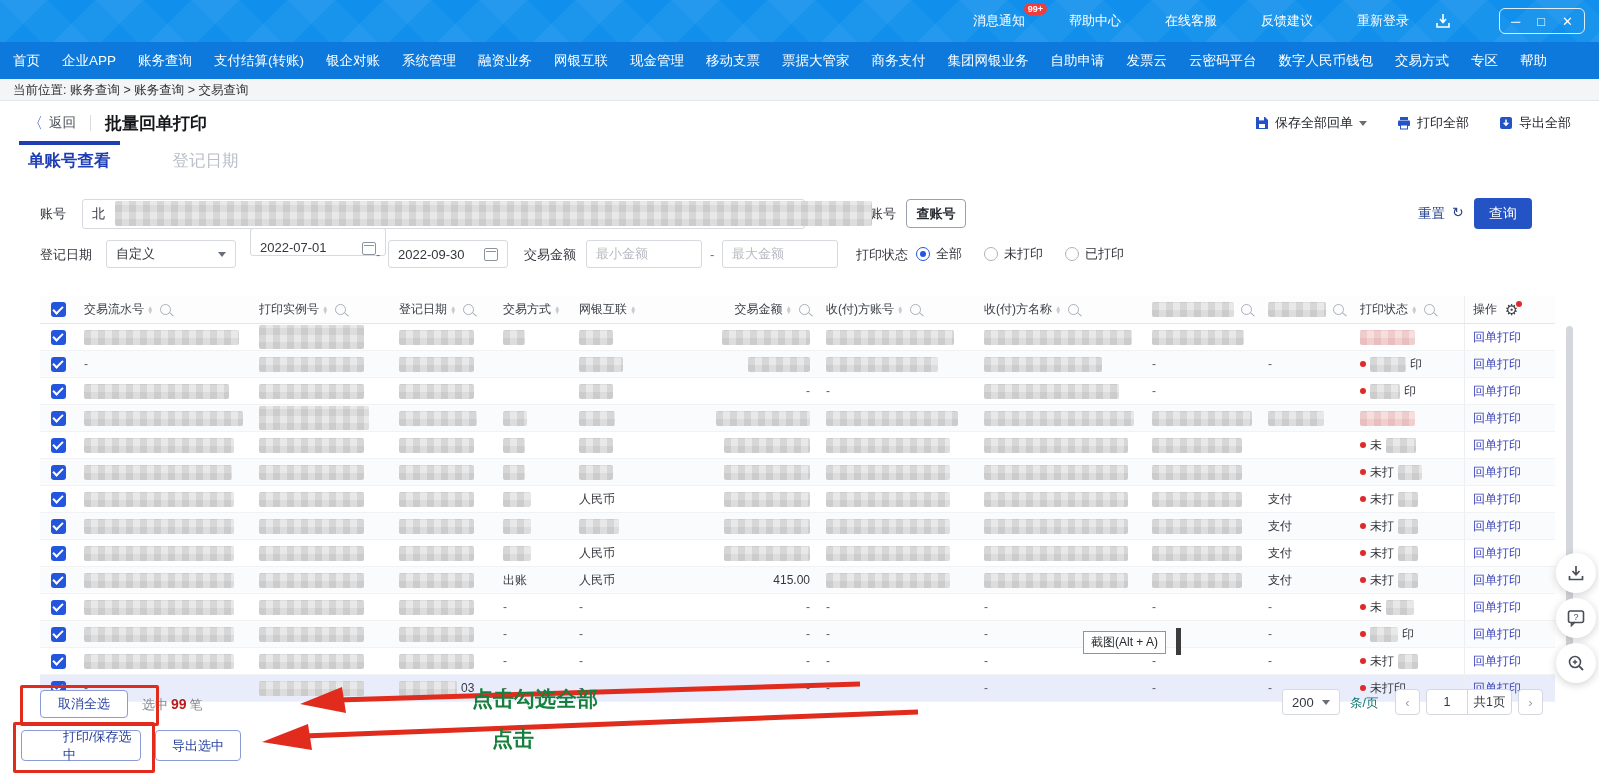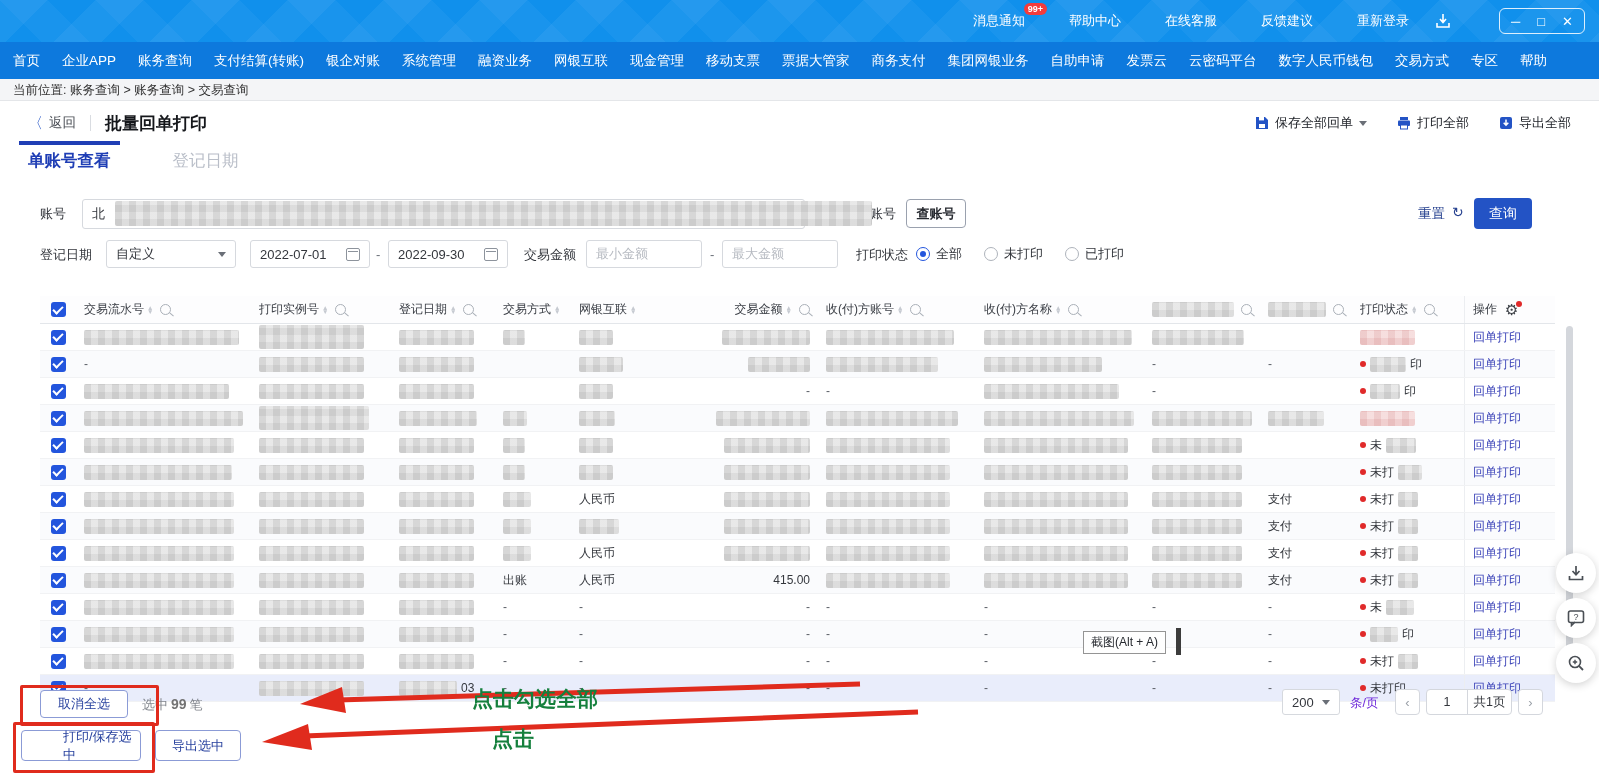--- a/index.html
+++ b/index.html
@@ -75,21 +75,21 @@
   #lbl-default{left:844px;top:199px;}
   .btn-plain{position:absolute;background:#fff;border:1px solid #9aa1ae;border-radius:4px;
     font-size:13px;color:#26292f;display:flex;align-items:center;justify-content:center;cursor:pointer;box-sizing:border-box;}
   #btn-checkacct{left:906px;top:199px;width:60px;height:29px;font-weight:bold;}
   #reset-link{position:absolute;left:1418px;top:205px;font-size:13.5px;color:#25408f;cursor:pointer;}
   #reset-ref{position:absolute;left:1452px;top:204px;font-size:14px;color:#25408f;cursor:pointer;}
   #btn-query{position:absolute;left:1474px;top:198px;width:58px;height:31px;background:#2353c5;border-radius:4px;
     color:#fff;font-size:14px;display:flex;align-items:center;justify-content:center;cursor:pointer;}
   
   #sel-datepreset{left:106px;top:240px;width:130px;}
-  #date-from{left:250px;top:240px;width:120px;}
+  #date-from{left:250px;top:228px;width:136px;align-items:flex-end;}
   #date-to{left:388px;top:240px;width:120px;}
   .dash-sep{position:absolute;font-size:13px;color:#6a6f77;}
   #amt-min{left:586px;top:240px;width:116px;}
   #amt-max{left:722px;top:240px;width:116px;}
   #radios{position:absolute;left:916px;top:240px;height:28px;display:flex;align-items:center;gap:22px;}
   .radio-opt{display:flex;align-items:center;gap:6px;font-size:13px;color:#33363c;cursor:pointer;}
   .rdo{width:14px;height:14px;border-radius:50%;border:1px solid #aeb3bb;box-sizing:border-box;background:#fff;position:relative;}
   .rdo.sel{border:1px solid #2355dd;}
   .rdo.sel::after{content:'';position:absolute;left:3px;top:3px;width:6px;height:6px;border-radius:50%;background:#2355dd;}
   .cal{width:12px;height:11px;border:1.2px solid #8d939c;border-radius:2px;position:relative;margin-left:auto;}
@@ -116,26 +116,26 @@
   .td.opcol,.th.opcol{border-left:1px solid #eceef1;}
   .dash{color:#5a5e66;}
   .dot{width:6px;height:6px;border-radius:50%;background:#e02a2a;flex:none;}
   .oplink{color:#3b43b8;cursor:pointer;white-space:nowrap;}
   #tscroll{position:absolute;left:1566px;top:326px;width:7px;height:330px;background:#d4d7dc;border-radius:4px;}
   
   .btn-blue-ghost{position:absolute;background:#fff;border:1px solid #8b9bd6;border-radius:4px;color:#27419e;
     font-size:13px;display:flex;align-items:center;justify-content:center;cursor:pointer;box-sizing:border-box;}
   #btn-cancelall{left:40px;top:690px;width:88px;height:28px;}
   #sel-info{position:absolute;left:142px;top:696px;font-size:13px;color:#82868d;}
-  #sel-info b{color:#737373;font-size:14px;margin:0 3px;}
+  #sel-info b{color:#b91c1c;font-size:14px;margin:0 3px;}
   #btn-printsave{left:21px;top:730px;width:120px;height:31px;padding-left:41px;}
   #btn-exportsel{left:155px;top:730px;width:86px;height:31px;}
   
   #pg-size{left:1282px;top:689px;width:58px;height:26px;}
-  #pg-unit{position:absolute;left:1350px;top:695px;font-size:12.5px;color:#6d28d9;}
+  #pg-unit{position:absolute;left:1350px;top:695px;font-size:12.5px;color:#0f766e;}
   .pg-btn{position:absolute;width:25px;height:26px;border:1px solid #d4d7dd;border-radius:4px;background:#fff;
     color:#9aa0a8;font-size:13px;display:flex;align-items:center;justify-content:center;box-sizing:border-box;cursor:pointer;}
   #pg-prev{left:1395px;top:689px;}
   #pg-next{left:1518px;top:689px;}
   #pg-group{position:absolute;left:1426px;top:689px;width:86px;height:26px;border:1px solid #d4d7dd;border-radius:4px;
     display:flex;align-items:center;box-sizing:border-box;background:#fff;font-size:12.5px;color:#33363c;}
   #pg-cur{width:40px;text-align:center;}
   #pg-gdiv{width:1px;height:25px;background:#d4d7dd;}
   #pg-total{flex:1;text-align:center;}
   

